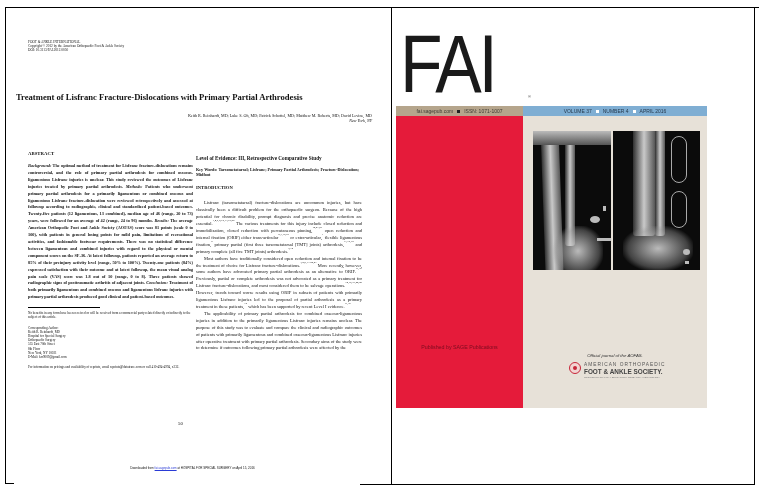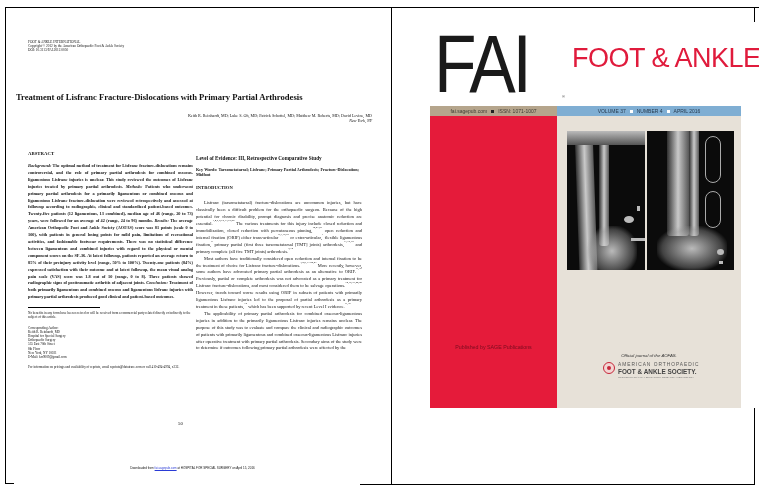--- a/index.html
+++ b/index.html
@@ -20,21 +20,21 @@
   .loe { font-weight:bold; font-size:5.2px; margin-top:4px; }
   .kw { font-weight:bold; font-size:4.2px; line-height:5.2px; margin-top:6px; }
   .intro-head { font-weight:bold; font-size:4.6px; margin-top:8px; }
   .body-text { font-size:4.5px; line-height:6.9px; text-align:justify; margin-top:10px; }
   .body-text p { margin:0; text-indent:8px; }
   sup { font-size:2.8px; vertical-align:top; line-height:0; }
   .pageno { position:absolute; left:178px; top:421px; font-size:4.8px; }
   .download { position:absolute; left:50px; top:466px; width:285px; text-align:center; font-family:"Liberation Sans", sans-serif; font-size:3px; }
   .download a { color:#2a3bd6; text-decoration:underline; }
 
-  .cover { position:absolute; left:430px; top:22px; width:325px; height:386px; background:#fff; }
+  .cover { position:absolute; left:396px; top:22px; width:325px; height:386px; background:#fff; }
   .fai-big { position:absolute; left:4px; top:1px; font-family:"Liberation Sans", sans-serif; font-weight:normal; font-size:82px; line-height:82px; letter-spacing:-4px; color:#1a1a1a; transform:scaleX(0.85); transform-origin:left; }
   .fai-reg { position:absolute; left:132px; top:72px; font-size:4px; font-family:"Liberation Sans", sans-serif; color:#333; }
   .brand1 { position:absolute; left:142px; top:21px; font-family:"Liberation Sans", sans-serif; font-size:27px; color:#e01b3c; letter-spacing:-0.5px; white-space:nowrap; }
   .brand2 { position:absolute; left:143px; top:53px; font-family:"Liberation Sans", sans-serif; font-size:16px; color:#333; letter-spacing:2.8px; white-space:nowrap; }
   .band-l { position:absolute; left:0; top:84px; width:127px; height:10px; background:#b5a58c; font-family:"Liberation Sans", sans-serif; font-size:5px; color:#3e3a33; text-align:center; line-height:10px; }
   .band-r { position:absolute; left:127px; top:84px; width:184px; height:10px; background:#7faed3; font-family:"Liberation Sans", sans-serif; font-size:5px; color:#273a4e; text-align:center; line-height:10px; }
   .sq { display:inline-block; width:3px; height:3px; background:#fff; margin:0 4px; vertical-align:middle; }
   .sq.dark { background:#222; }
   .red-panel { position:absolute; left:0; top:94px; width:127px; height:292px; background:#e51b3a; }
   .pub { position:absolute; left:0; bottom:58px; width:127px; text-align:center; font-family:"Liberation Sans", sans-serif; font-size:5.3px; color:#7a0c1f; }
@@ -119,21 +119,20 @@
   <div class="pageno">50</div>
 
   <div class="download">
     <span>Downloaded from </span><a>fai.sagepub.com</a><span> at HOSPITAL FOR SPECIAL SURGERY on April 15, 2016</span>
   </div>
 </div>
 
 <div class="cover">
   <div class="fai-big">FAI</div>
   <div class="fai-reg">®</div>
-  <div class="brand1">FOOT &amp; ANKLE</div>
 
   <div class="band-l">
     <span>fai.sagepub.com</span><span class="sq dark"></span><span>ISSN: 1071-1007</span>
   </div>
   <div class="band-r">
     <span>VOLUME 37</span><span class="sq"></span><span>NUMBER 4</span><span class="sq"></span><span>APRIL 2016</span>
   </div>
 
   <div class="red-panel">
     <div class="pub">Published by SAGE Publications</div>

